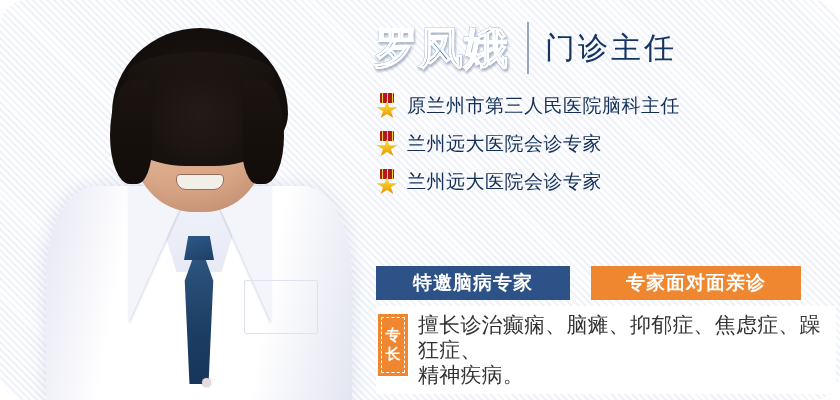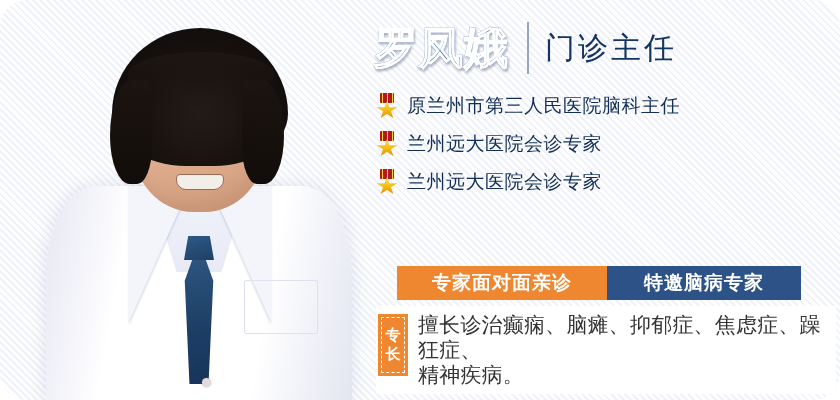--- a/index.html
+++ b/index.html
@@ -422,22 +422,22 @@
       <div class="cred-item">
         <span class="medal">
           <span class="medal-ribbon"></span>
           <span class="medal-star"></span>
         </span>
         <span class="cred-text">兰州远大医院会诊专家</span>
       </div>
     </div>
 
     <div class="badges">
+      <div class="badge badge-primary">特邀脑病专家</div>
       <div class="badge badge-accent">专家面对面亲诊</div>
-      <div class="badge badge-primary">特邀脑病专家</div>
     </div>
 
     <div class="specialty">
       <div class="spec-tag">
         <div class="spec-tag-inner">
           <span>专</span>
           <span>长</span>
         </div>
       </div>
       <div class="spec-lines">

